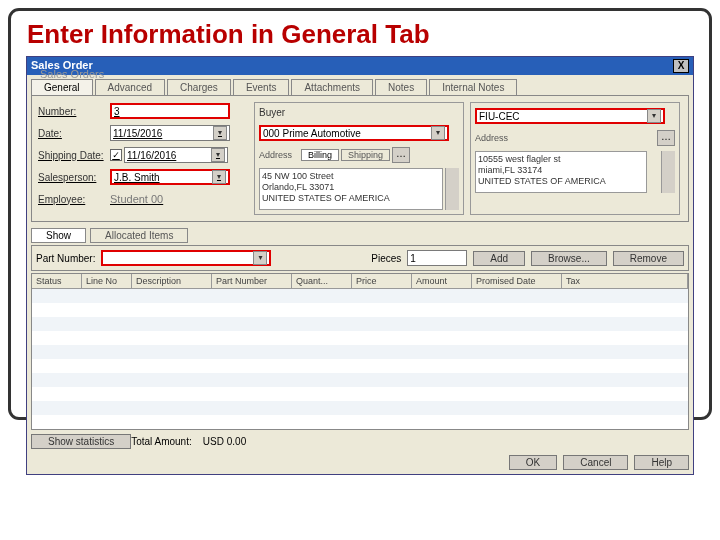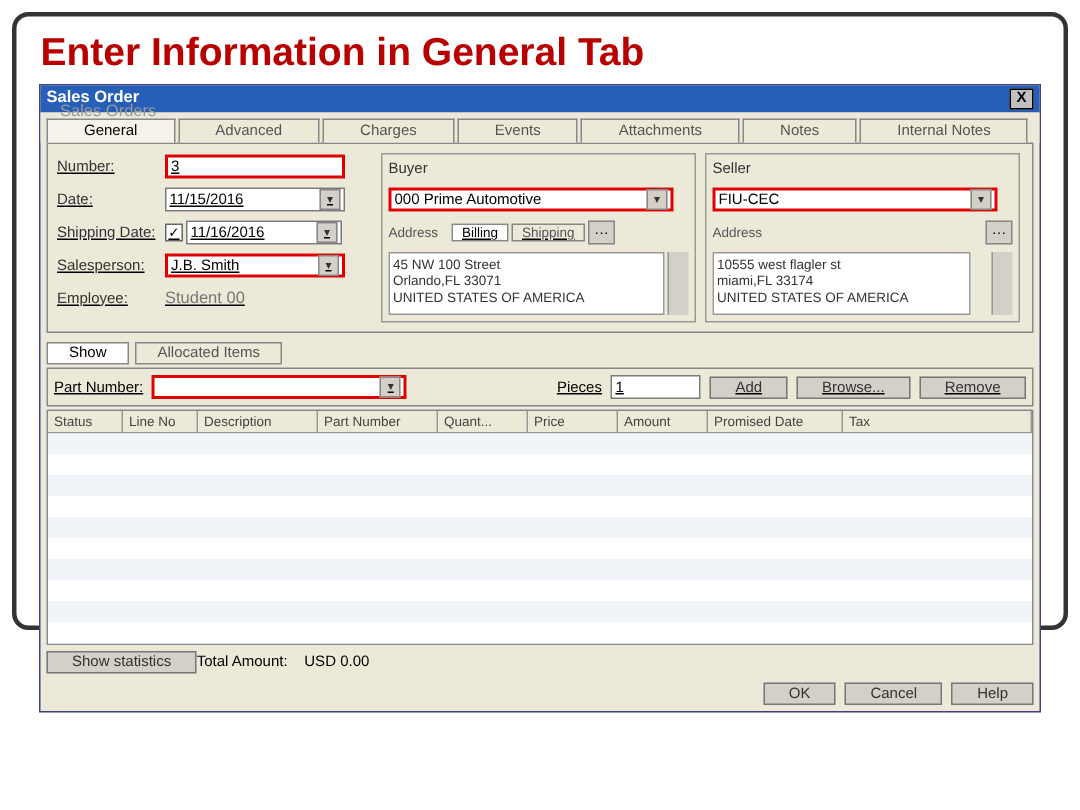--- a/index.html
+++ b/index.html
@@ -65,21 +65,21 @@
   .tabs {
     display: flex;
     gap: 0;
     padding: 4px 4px 0 4px;
     background: #ece9d8;
     font-size: 10px;
   }
   .tab {
     border: 1px solid #888;
     border-bottom: none;
-    padding: 2px 24px;
+    padding: 2px 12px;
     background: #ece9d8;
     margin-right: 2px;
     color: #555;
   }
   .tab.active {
     background: #f4f2e9;
     color: #000;
     font-weight: normal;
   }
   .panel {
@@ -139,21 +139,20 @@
   }
   .grouptitle {
     font-size: 10px;
     color: #333;
     margin-bottom: 2px;
   }
   .minitabs {
     display: inline-flex;
     gap: 2px;
     font-size: 9px;
-    text-decoration: underline;
   }
   .minitab {
     border: 1px solid #888;
     padding: 0 6px;
     background: #ece9d8;
     color: #555;
   }
   .minitab.active { background: #fff; color:#000; }
   .addr {
     background: #fff;
@@ -187,21 +186,20 @@
   .subtab.active { background: #fff; color:#000;}
   .linebar {
     border: 1px solid #888;
     margin: 2px 4px 0 4px;
     padding: 4px;
     background: #ece9d8;
     display: flex;
     align-items: center;
     gap: 6px;
     font-size: 10px;
-    text-decoration: underline;
   }
   .btn {
     border: 1px solid #777;
     background: #d4d0c8;
     padding: 1px 16px;
     font-size: 10px;
     color: #333;
   }
   .grid {
     margin: 2px 4px 0 4px;
@@ -328,21 +326,20 @@
           <div class="addr" style="flex:1">
             <div>45 NW 100 Street</div>
             <div>Orlando,FL 33071</div>
             <div>UNITED STATES OF AMERICA</div>
           </div>
           <div class="scrollv"></div>
         </div>
       </div>
 
       <div class="col right">
-        <div class="grouptitle">Seller</div>
         <div class="row">
           <div class="combo hl-red" style="width:190px">
             <span>FIU-CEC</span>
             <span class="dd">▾</span>
           </div>
         </div>
         <div class="row">
           <span style="font-size:9px;color:#555;width:40px">Address</span>
           <span style="flex:1"></span>
           <span class="ell">…</span>

